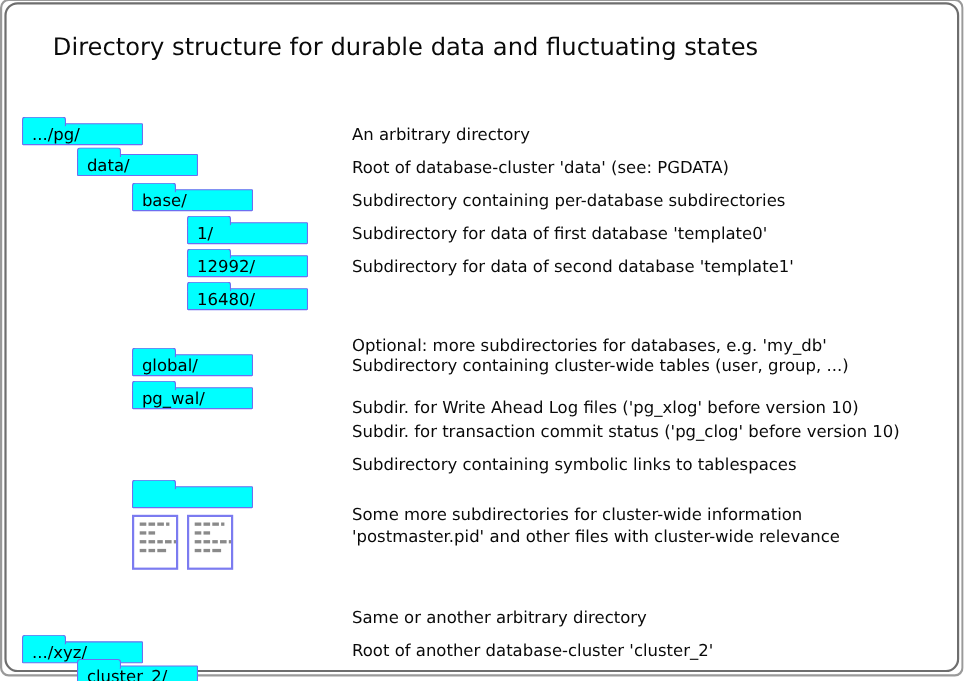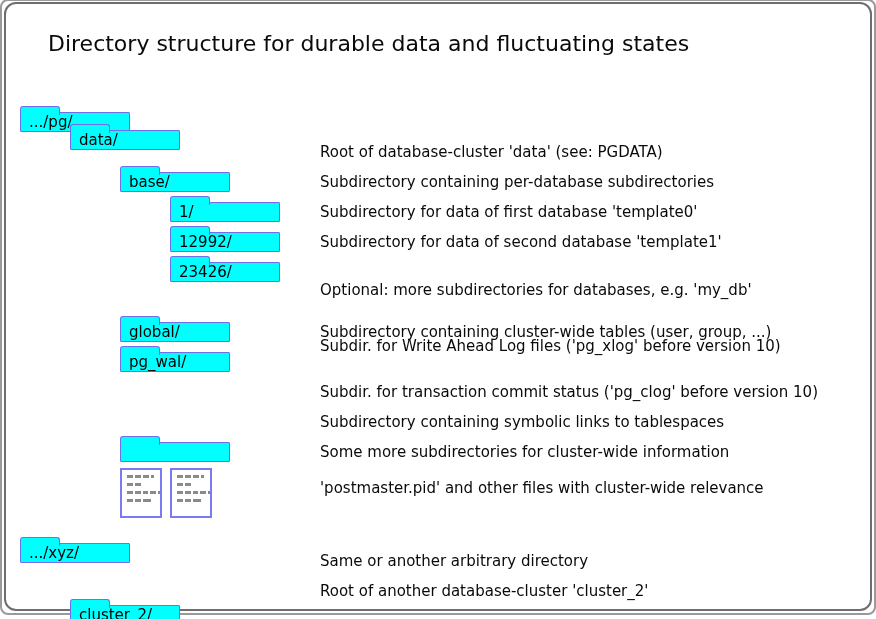--- a/index.html
+++ b/index.html
@@ -67,21 +67,22 @@
 <div class="outer-border"></div>
 <div class="frame"></div>
 <div class="title">Directory structure for durable data and fluctuating states</div>
 <div class="layer">
     <div class="folder" style="left: 20px; top: 112px;">
       <div class="tab"></div>
       <div class="fbody">
         <span class="flabel">.../pg/</span>
       </div>
     </div>
-    <div class="folder" style="left: 70px; top: 130px;">
+    <div class="desc" style="left: 320px; top: 112px;">An arbitrary directory</div>
+    <div class="folder" style="left: 70px; top: 140px;">
       <div class="tab"></div>
       <div class="fbody">
         <span class="flabel">data/</span>
       </div>
     </div>
     <div class="desc" style="left: 320px; top: 142px;">Root of database-cluster 'data' (see: PGDATA)</div>
     <div class="folder" style="left: 120px; top: 172px;">
       <div class="tab"></div>
       <div class="fbody">
         <span class="flabel">base/</span>
@@ -98,47 +99,47 @@
     <div class="folder" style="left: 170px; top: 232px;">
       <div class="tab"></div>
       <div class="fbody">
         <span class="flabel">12992/</span>
       </div>
     </div>
     <div class="desc" style="left: 320px; top: 232px; text-align: right;">Subdirectory for data of second database 'template1'</div>
     <div class="folder" style="left: 170px; top: 262px;">
       <div class="tab"></div>
       <div class="fbody">
-        <span class="flabel">23426/</span>
-      </div>
-    </div>
-    <div class="desc" style="left: 320px; top: 280px;">Optional: more subdirectories for databases, e.g. 'my_db'</div>
+        <span class="flabel">16480/</span>
+      </div>
+    </div>
+    <div class="desc" style="left: 320px; top: 304px;">Optional: more subdirectories for databases, e.g. 'my_db'</div>
     <div class="folder" style="left: 120px; top: 322px;">
       <div class="tab"></div>
       <div class="fbody">
         <span class="flabel">global/</span>
       </div>
     </div>
     <div class="desc" style="left: 320px; top: 322px;">Subdirectory containing cluster-wide tables (user, group, ...)</div>
     <div class="folder" style="left: 120px; top: 352px;">
       <div class="tab"></div>
       <div class="fbody">
         <span class="flabel">pg_wal/</span>
       </div>
     </div>
-    <div class="desc" style="left: 320px; top: 336px;">Subdir. for Write Ahead Log files ('pg_xlog' before version 10)</div>
+    <div class="desc" style="left: 320px; top: 360px;">Subdir. for Write Ahead Log files ('pg_xlog' before version 10)</div>
     <div class="desc" style="left: 320px; top: 382px;">Subdir. for transaction commit status ('pg_clog' before version 10)</div>
     <div class="desc" style="left: 320px; top: 412px;">Subdirectory containing symbolic links to tablespaces</div>
     <div class="folder" style="left: 120px; top: 442px;">
       <div class="tab"></div>
       <div class="fbody">
         <span class="flabel"></span>
       </div>
     </div>
-    <div class="desc" style="left: 320px; top: 442px;">Some more subdirectories for cluster-wide information</div>
+    <div class="desc" style="left: 320px; top: 458px;">Some more subdirectories for cluster-wide information</div>
     <div class="file" style="left: 120px; top: 468px;">
       <div class="drow">
         <span class="dash" style="width: 6px;"></span>
         <span class="dash" style="width: 6px;"></span>
         <span class="dash" style="width: 6px;"></span>
         <span class="dash" style="width: 3px;"></span>
       </div>
       <div class="drow">
         <span class="dash" style="width: 6px;"></span>
         <span class="dash" style="width: 6px;"></span>
@@ -174,21 +175,21 @@
         <span class="dash" style="width: 6px;"></span>
         <span class="dash" style="width: 2px;"></span>
       </div>
       <div class="drow">
         <span class="dash" style="width: 6px;"></span>
         <span class="dash" style="width: 6px;"></span>
         <span class="dash" style="width: 8px;"></span>
       </div>
     </div>
     <div class="desc" style="left: 320px; top: 478px;">'postmaster.pid' and other files with cluster-wide relevance</div>
-    <div class="folder" style="left: 20px; top: 543px;">
+    <div class="folder" style="left: 20px; top: 583px;">
       <div class="tab"></div>
       <div class="fbody">
         <span class="flabel">.../xyz/</span>
       </div>
     </div>
     <div class="desc" style="left: 320px; top: 551px;">Same or another arbitrary directory</div>
     <div class="folder" style="left: 70px; top: 581px; margin-top: 24px;">
       <div class="tab"></div>
       <div class="fbody">
         <span class="flabel">cluster_2/</span>

